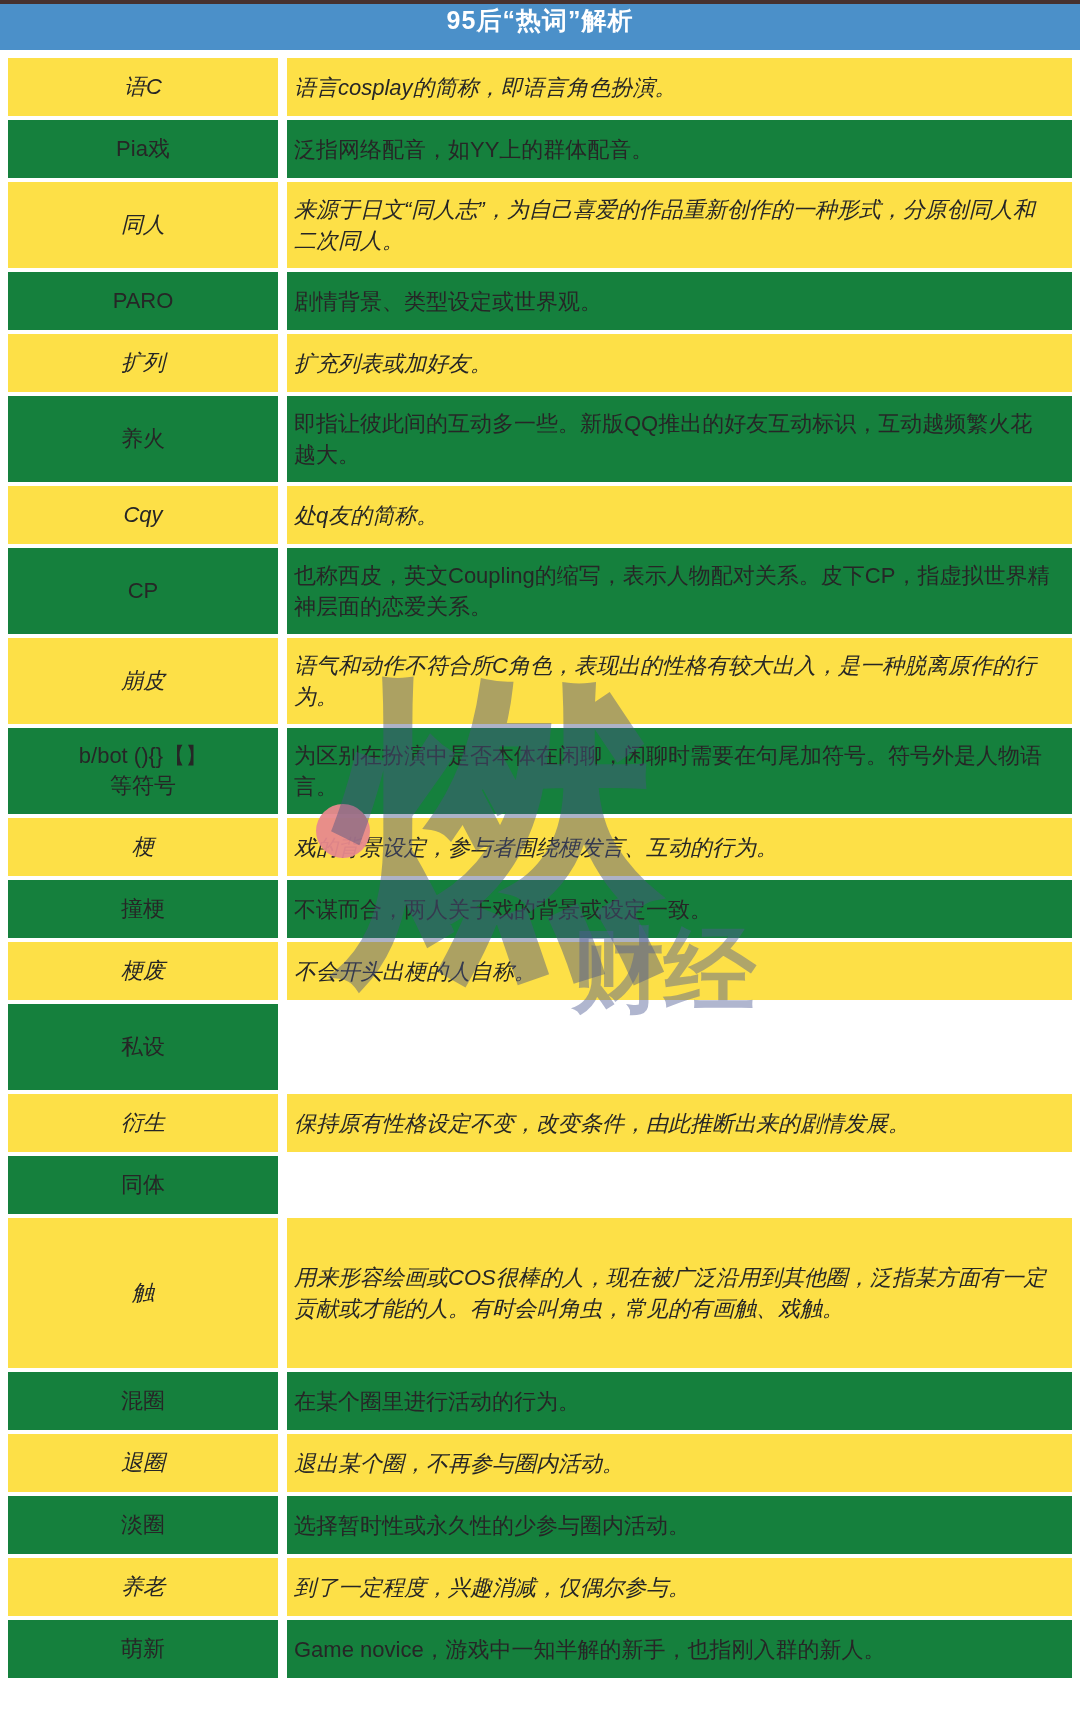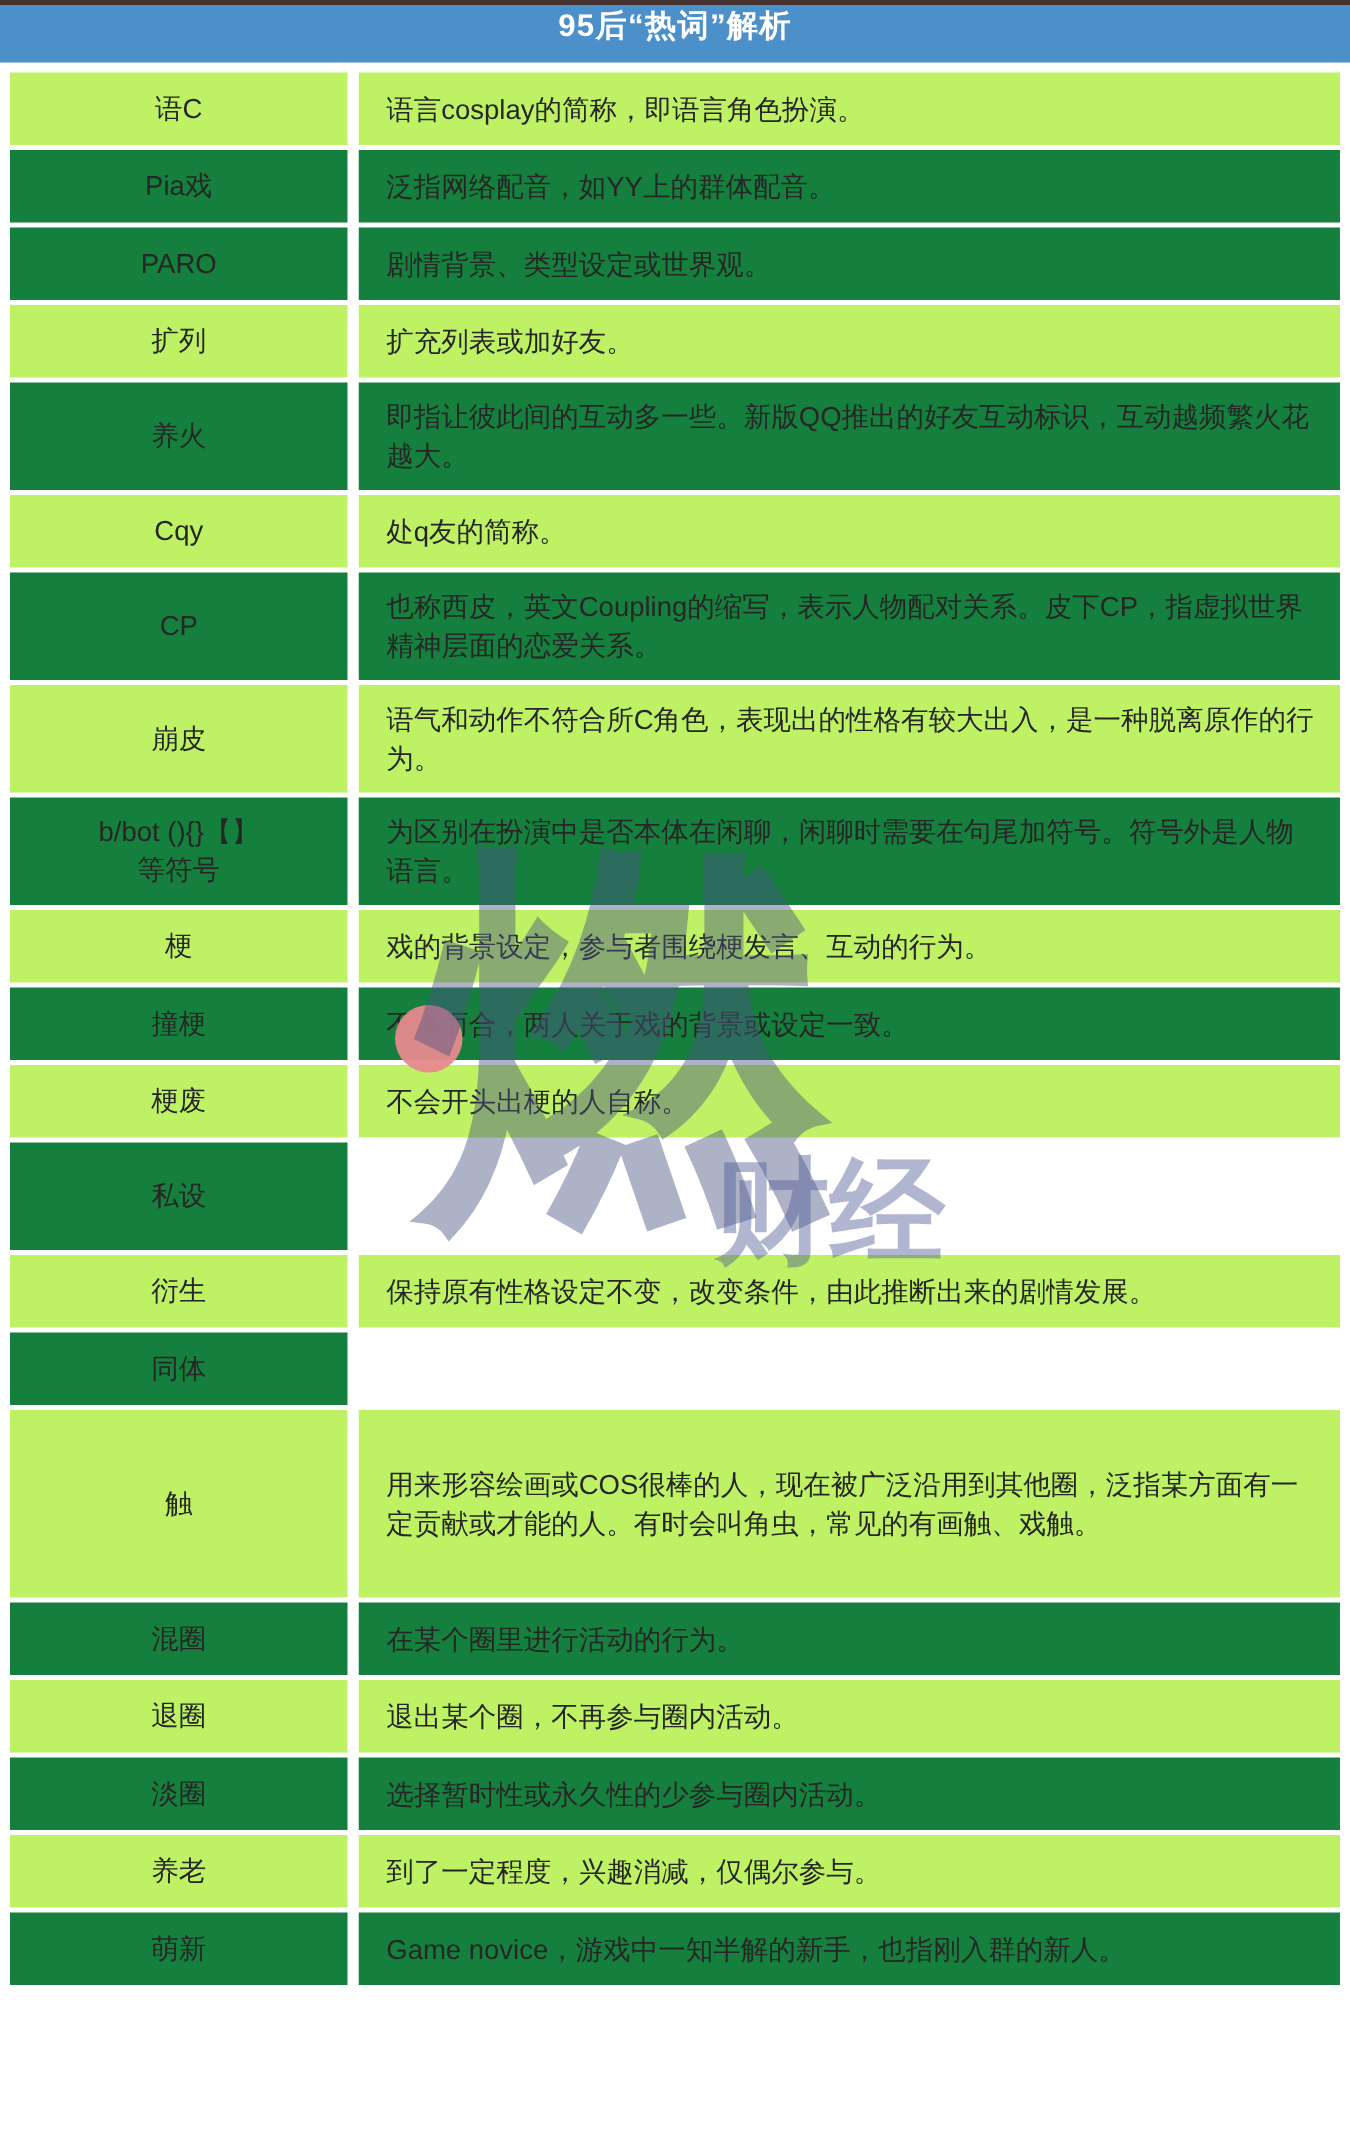--- a/index.html
+++ b/index.html
@@ -28,23 +28,23 @@
   .term{
     flex:0 0 270px;width:270px;box-sizing:border-box;
     display:flex;align-items:center;justify-content:center;
     text-align:center;font-size:22px;line-height:30px;
     padding:6px 10px;white-space:pre-line;
   }
   .def{
     flex:1;box-sizing:border-box;
     display:flex;align-items:center;
     font-size:22px;line-height:31px;
-    padding:10px 18px 10px 22px;
+    padding:10px 18px 10px 7px;
   }
-  .row.dark .term,.row.dark .def{background:#bef264;}
+  .row.dark .term,.row.dark .def{background:#fde047;font-style:italic;}
   .row.light .term,.row.light .def{background:#15803d;}
 
   .wm{position:absolute;pointer-events:none;z-index:5;}
   .wm-ran{
     left:335px;top:668px;
     font-size:330px;line-height:1;font-weight:bold;
     color:rgba(73,84,130,0.45);
   }
   .wm-caijing{
     left:572px;top:924px;
@@ -66,20 +66,24 @@
 </div>
 
 <div class="rows">
     <div class="row single dark">
       <div class="term">语C</div>
       <div class="def">语言cosplay的简称，即语言角色扮演。</div>
     </div>
     <div class="row single light">
       <div class="term">Pia戏</div>
       <div class="def">泛指网络配音，如YY上的群体配音。</div>
+    </div>
+    <div class="row double dark">
+      <div class="term">同人</div>
+      <div class="def">来源于日文“同人志”，为自己喜爱的作品重新创作的一种形式，分原创同人和二次同人。</div>
     </div>
     <div class="row single light">
       <div class="term">PARO</div>
       <div class="def">剧情背景、类型设定或世界观。</div>
     </div>
     <div class="row single dark">
       <div class="term">扩列</div>
       <div class="def">扩充列表或加好友。</div>
     </div>
     <div class="row double light">

